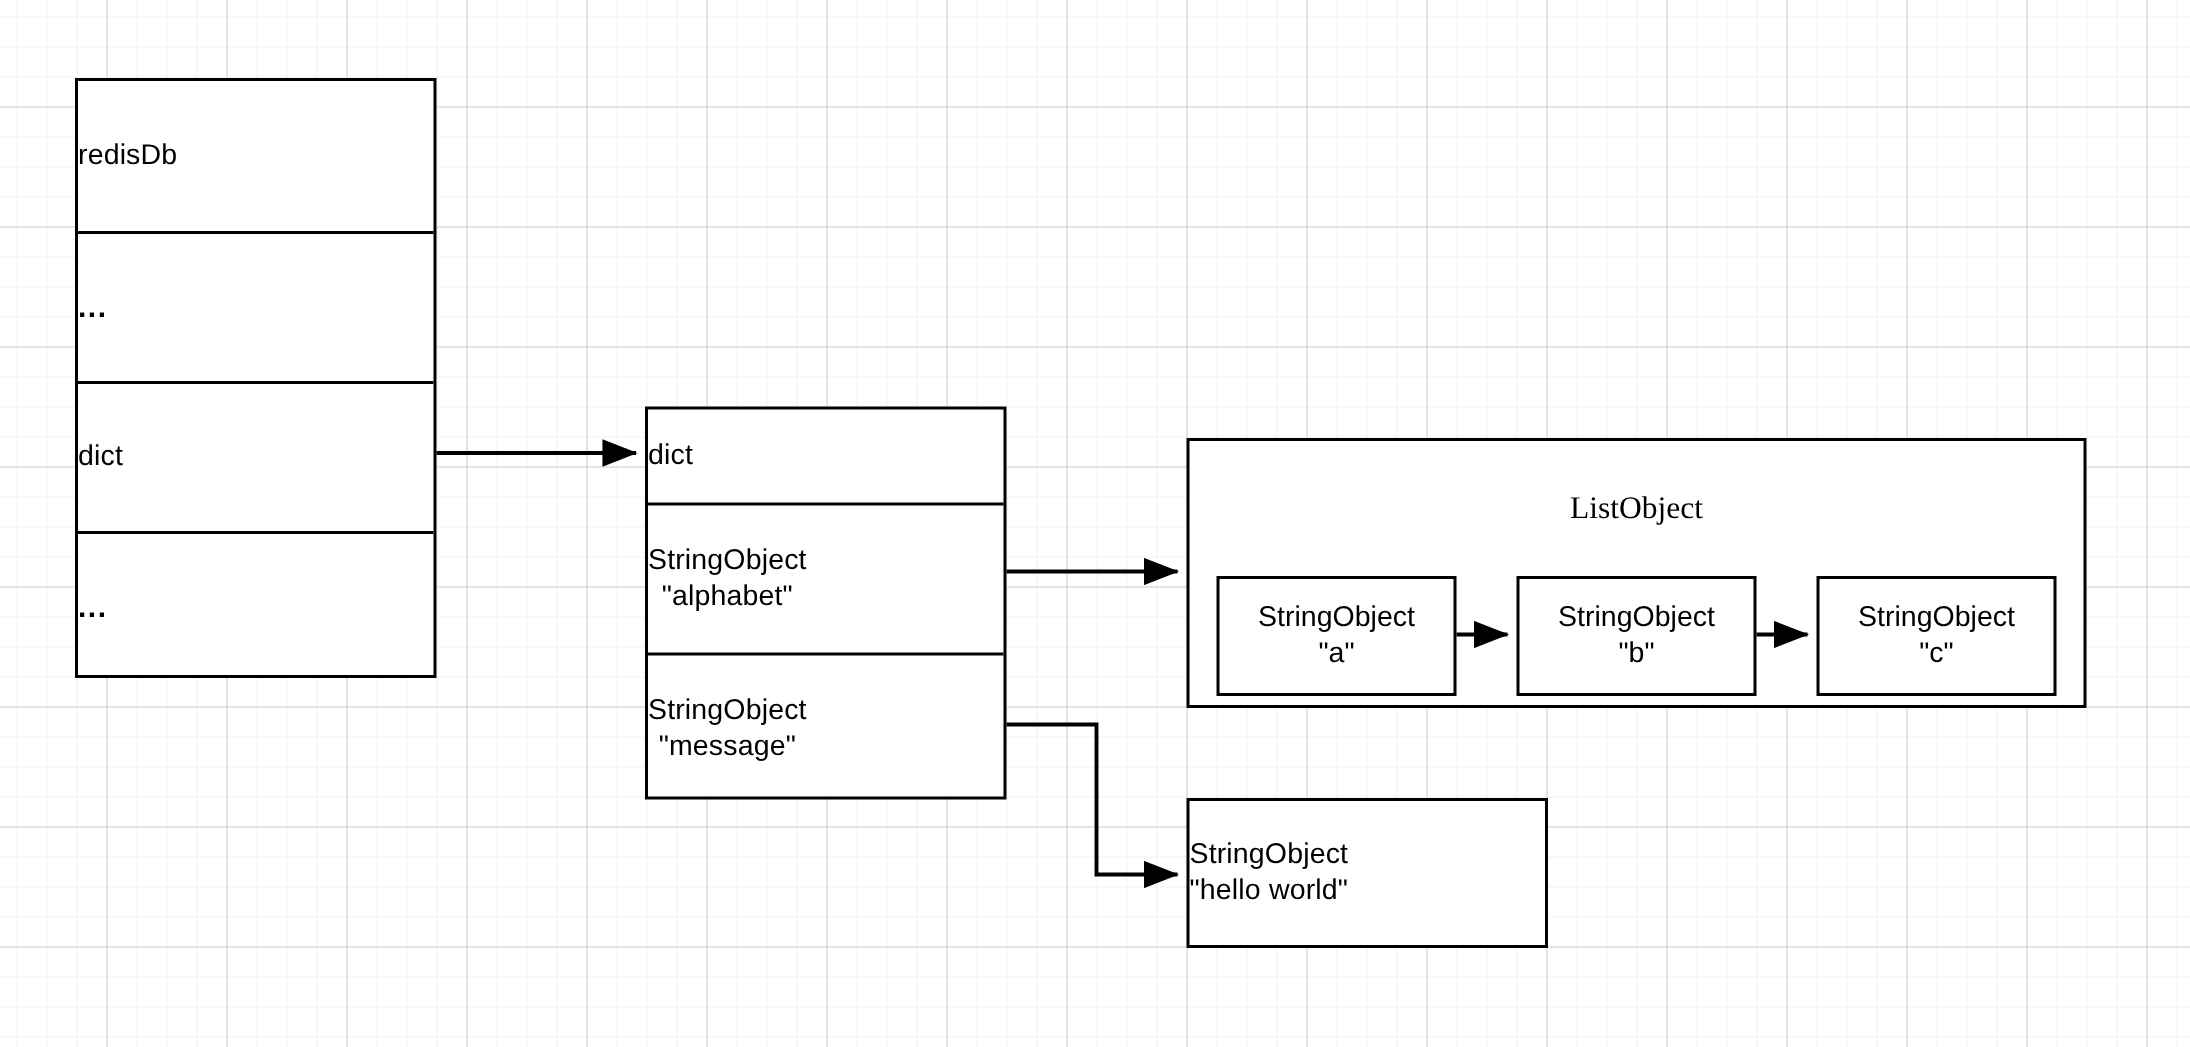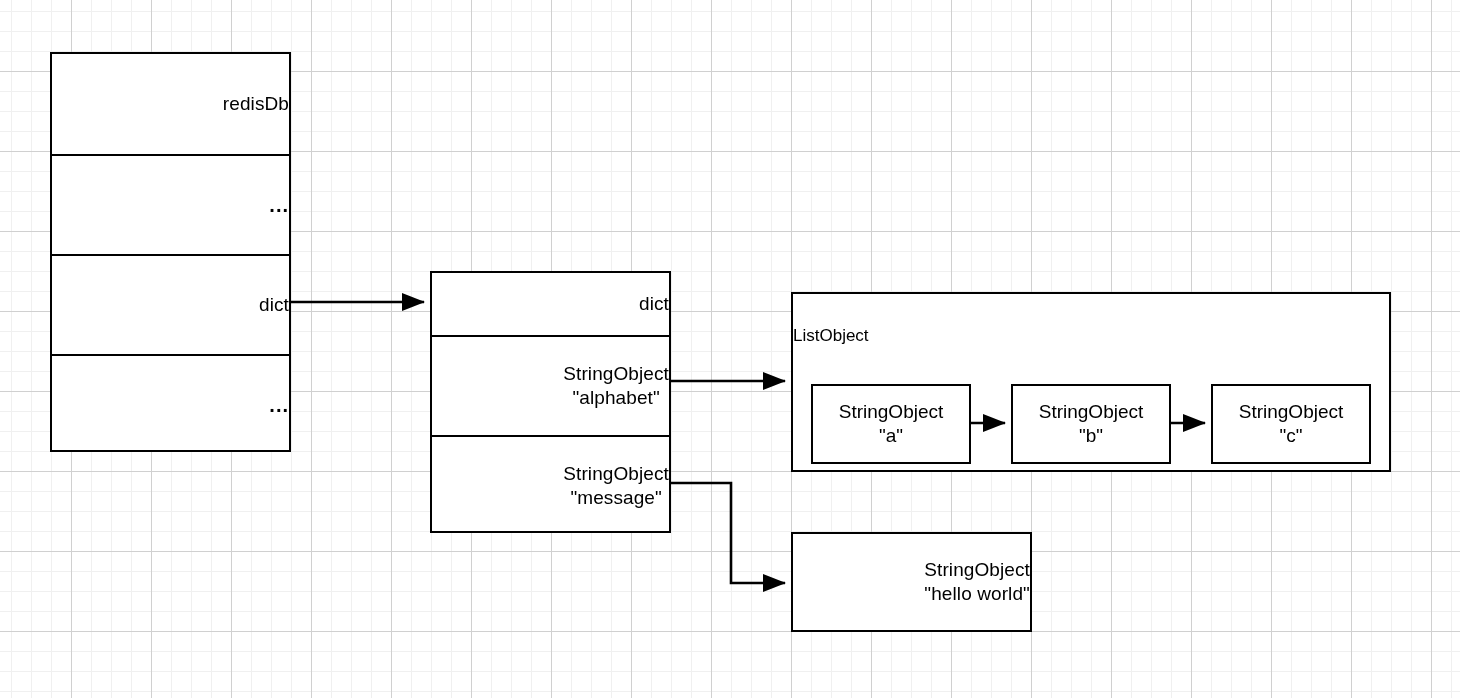--- a/index.html
+++ b/index.html
@@ -29,21 +29,21 @@
     border: 2px solid #000000;
     background: #ffffff;
   }
   .row {
     position: absolute;
     left: 0;
     right: 0;
     box-sizing: border-box;
     display: flex;
     align-items: center;
-    justify-content: flex-end;
+    justify-content: flex-start;
     text-align: center;
     color: #000000;
     font-size: 19px;
     line-height: 24px;
     letter-spacing: 0.1px;
   }
   .row.divider-top {
     border-top: 2px solid #000000;
   }
   .row .lines {
@@ -53,23 +53,24 @@
   .ellipsis {
     font-weight: 700;
     letter-spacing: 1px;
     font-size: 20px;
   }
   .container-title {
     position: absolute;
     left: 0;
     right: 0;
     top: 32px;
-    text-align: left;
-    font-size: 17px;
+    text-align: center;
+    font-size: 21px;
     color: #000000;
+    font-family: Liberation Serif, serif;
   }
   .inner-box {
     position: absolute;
     box-sizing: border-box;
     border: 2px solid #000000;
     background: #ffffff;
     display: flex;
     align-items: center;
     justify-content: center;
     text-align: center;

